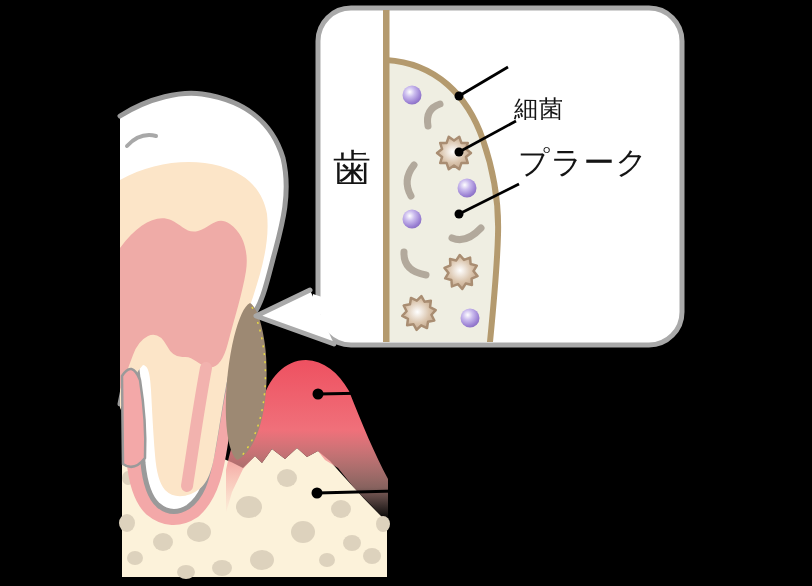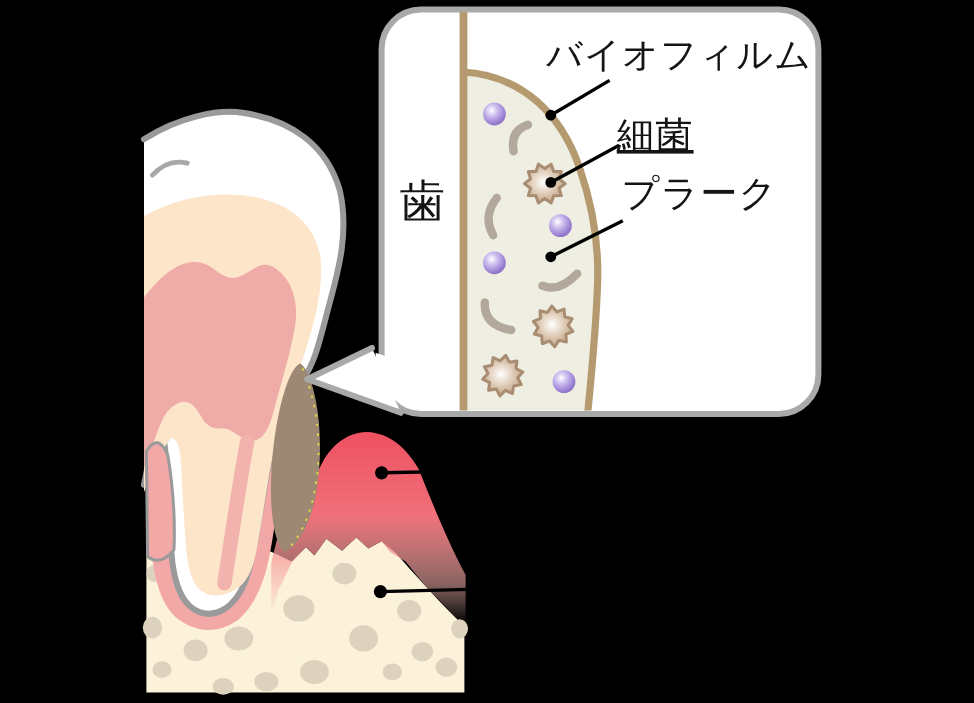--- a/index.html
+++ b/index.html
@@ -8,21 +8,21 @@
     font-family:"DejaVu Sans","Liberation Sans",sans-serif;
   }
   .stage svg{position:absolute;left:0;top:0;}
   .lbl{
     position:absolute;color:#141414;white-space:nowrap;
     font-family:"DejaVu Sans","Liberation Sans",sans-serif;
     line-height:1.15;letter-spacing:1px;
   }
   .lbl-tooth{left:333px;top:147px;font-size:38px;}
   .lbl-biofilm{left:455px;top:30px;font-size:30px;}
-  .lbl-bacteria{left:514px;top:96px;font-size:31px;text-decoration:underline;}
+  .lbl-bacteria{left:514px;top:96px;font-size:24px;}
   .lbl-plaque{left:518px;top:145px;font-size:31px;}
 </style>
 </head>
 <body>
 
 <div class="stage">
 
 <svg width="812" height="586" viewBox="0 0 812 586">
   <defs>
     <radialGradient id="gCoc" cx="38%" cy="34%" r="75%">
@@ -164,17 +164,16 @@
     <line x1="318" y1="394" x2="475" y2="391"></line>
     <line x1="317" y1="493" x2="475" y2="489"></line>
   </g>
   <g fill="#000000">
     <circle cx="318" cy="394" r="5.5"></circle>
     <circle cx="317" cy="493" r="5.5"></circle>
   </g>
 </svg>
 
 <div class="lbl lbl-tooth">歯</div>
-<div class="lbl lbl-biofilm">バイオフィルム</div>
 <div class="lbl lbl-bacteria">細菌</div>
 <div class="lbl lbl-plaque">プラーク</div>
 
 </div>
 
 </body></html>

